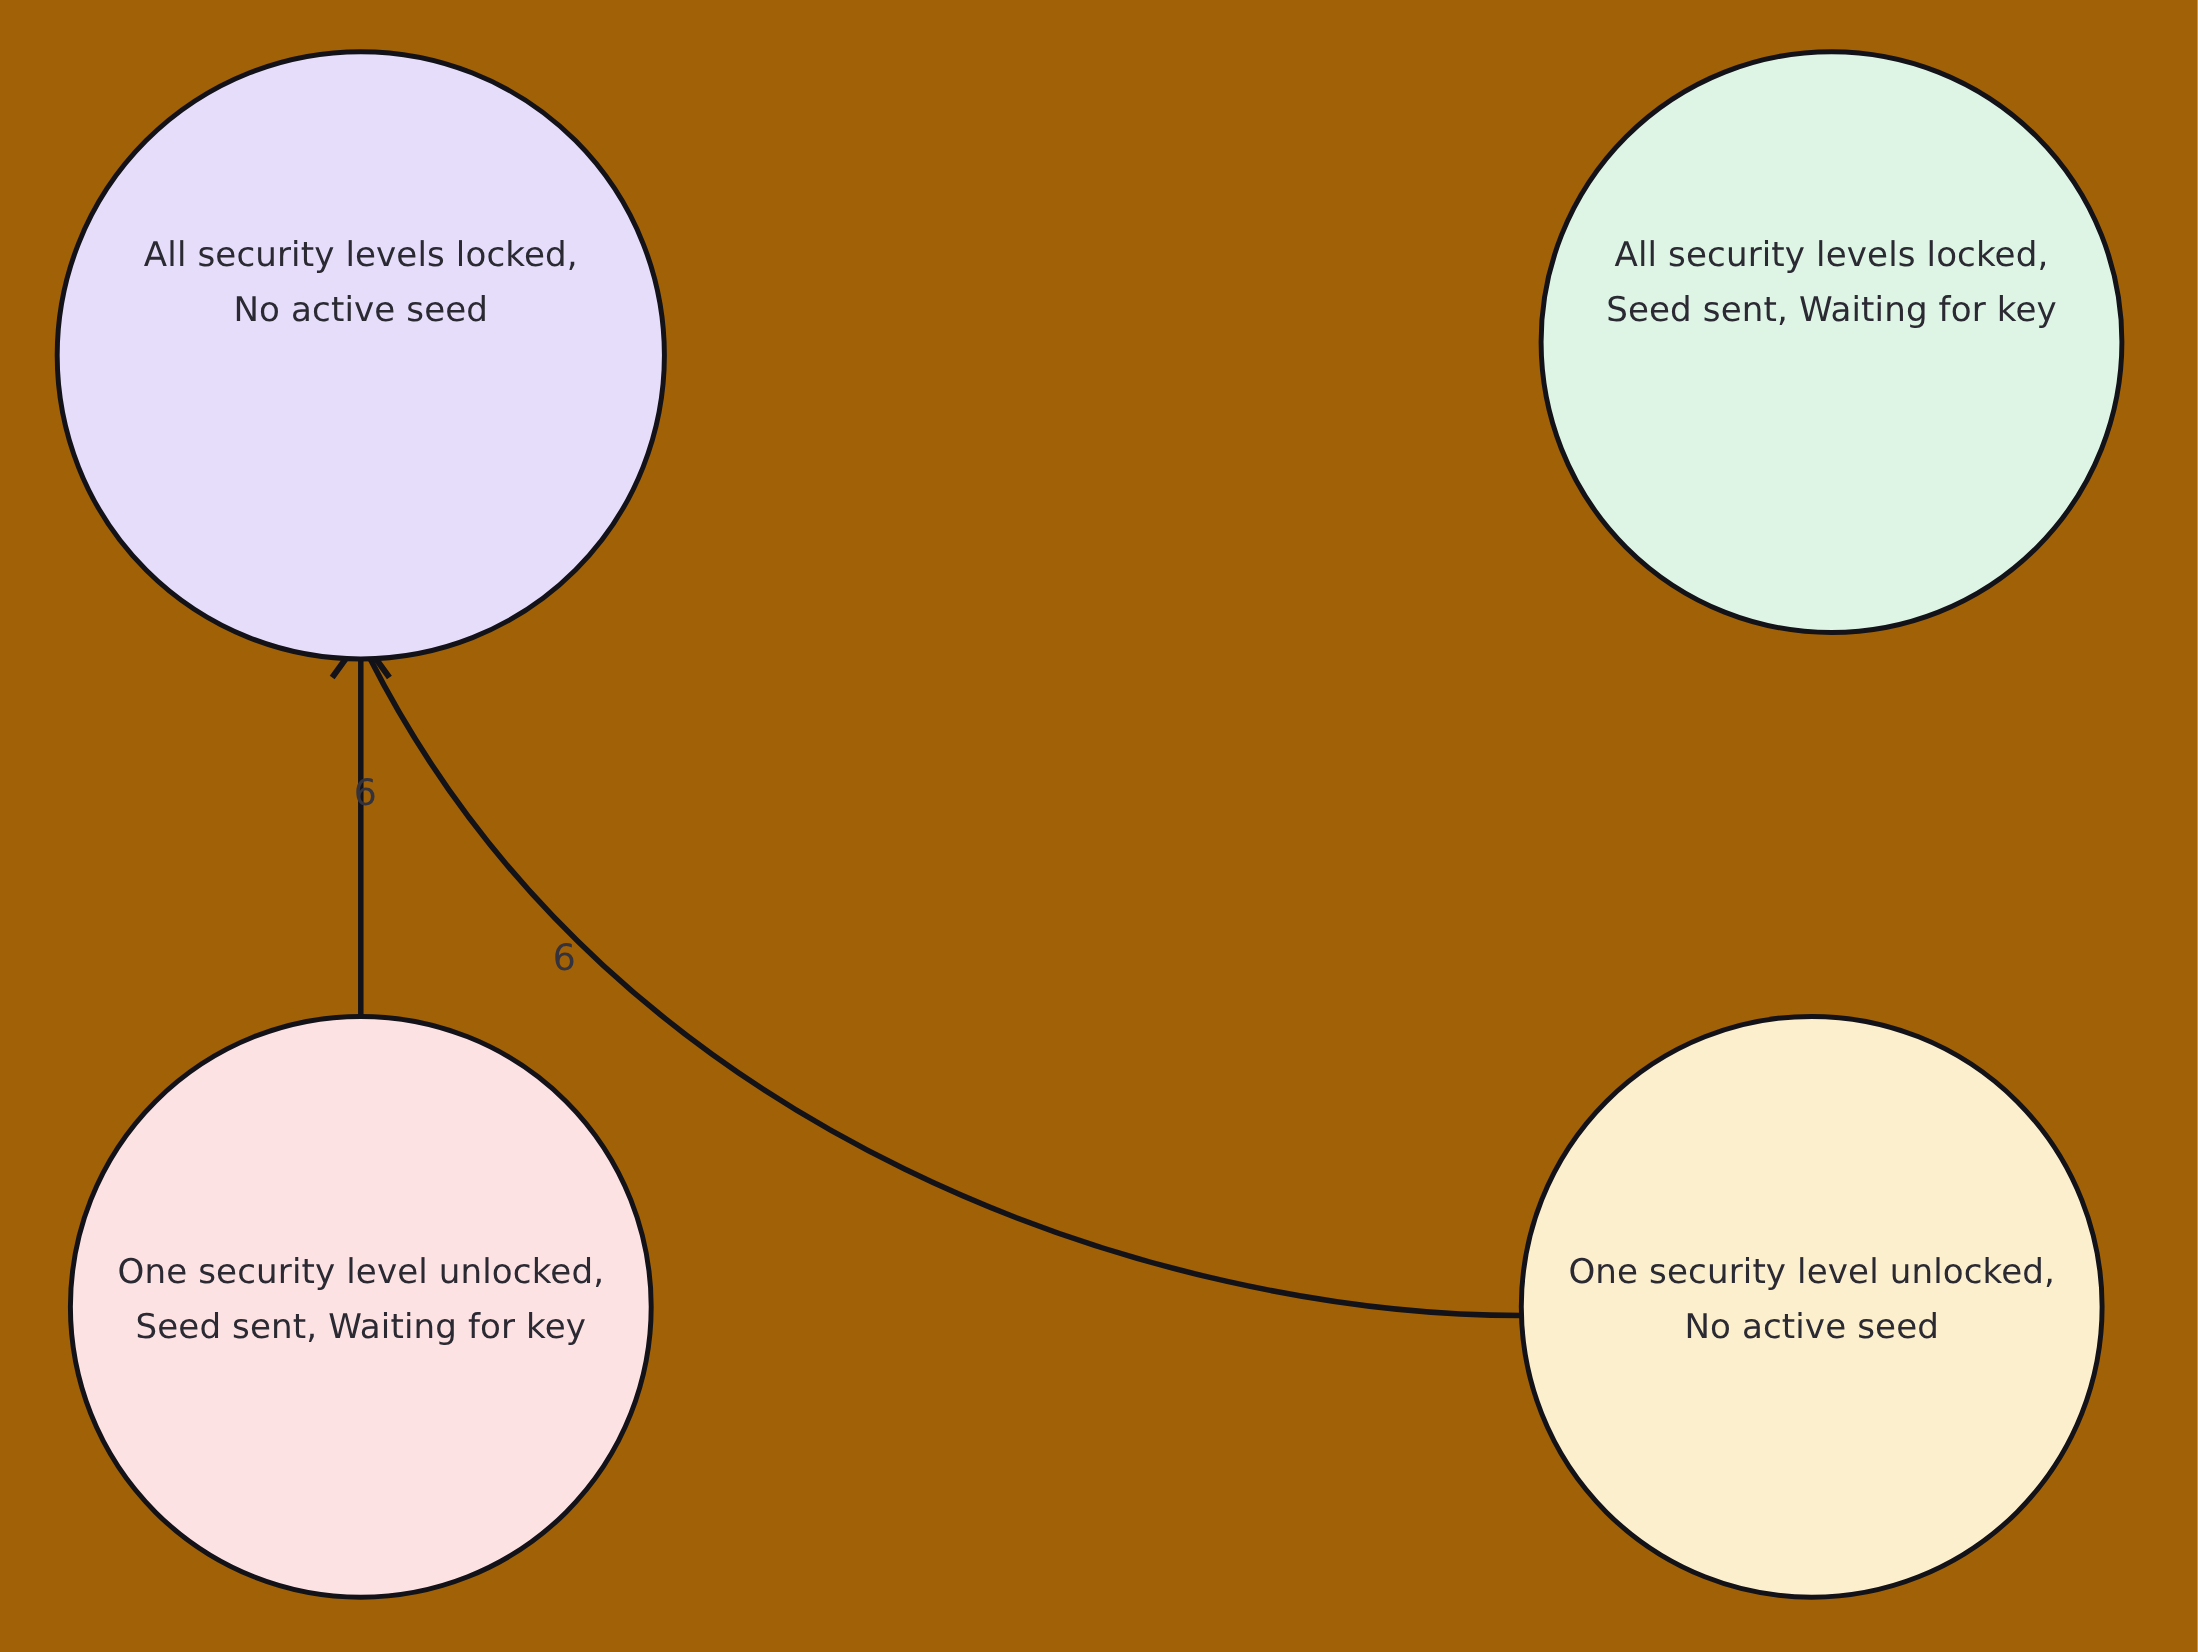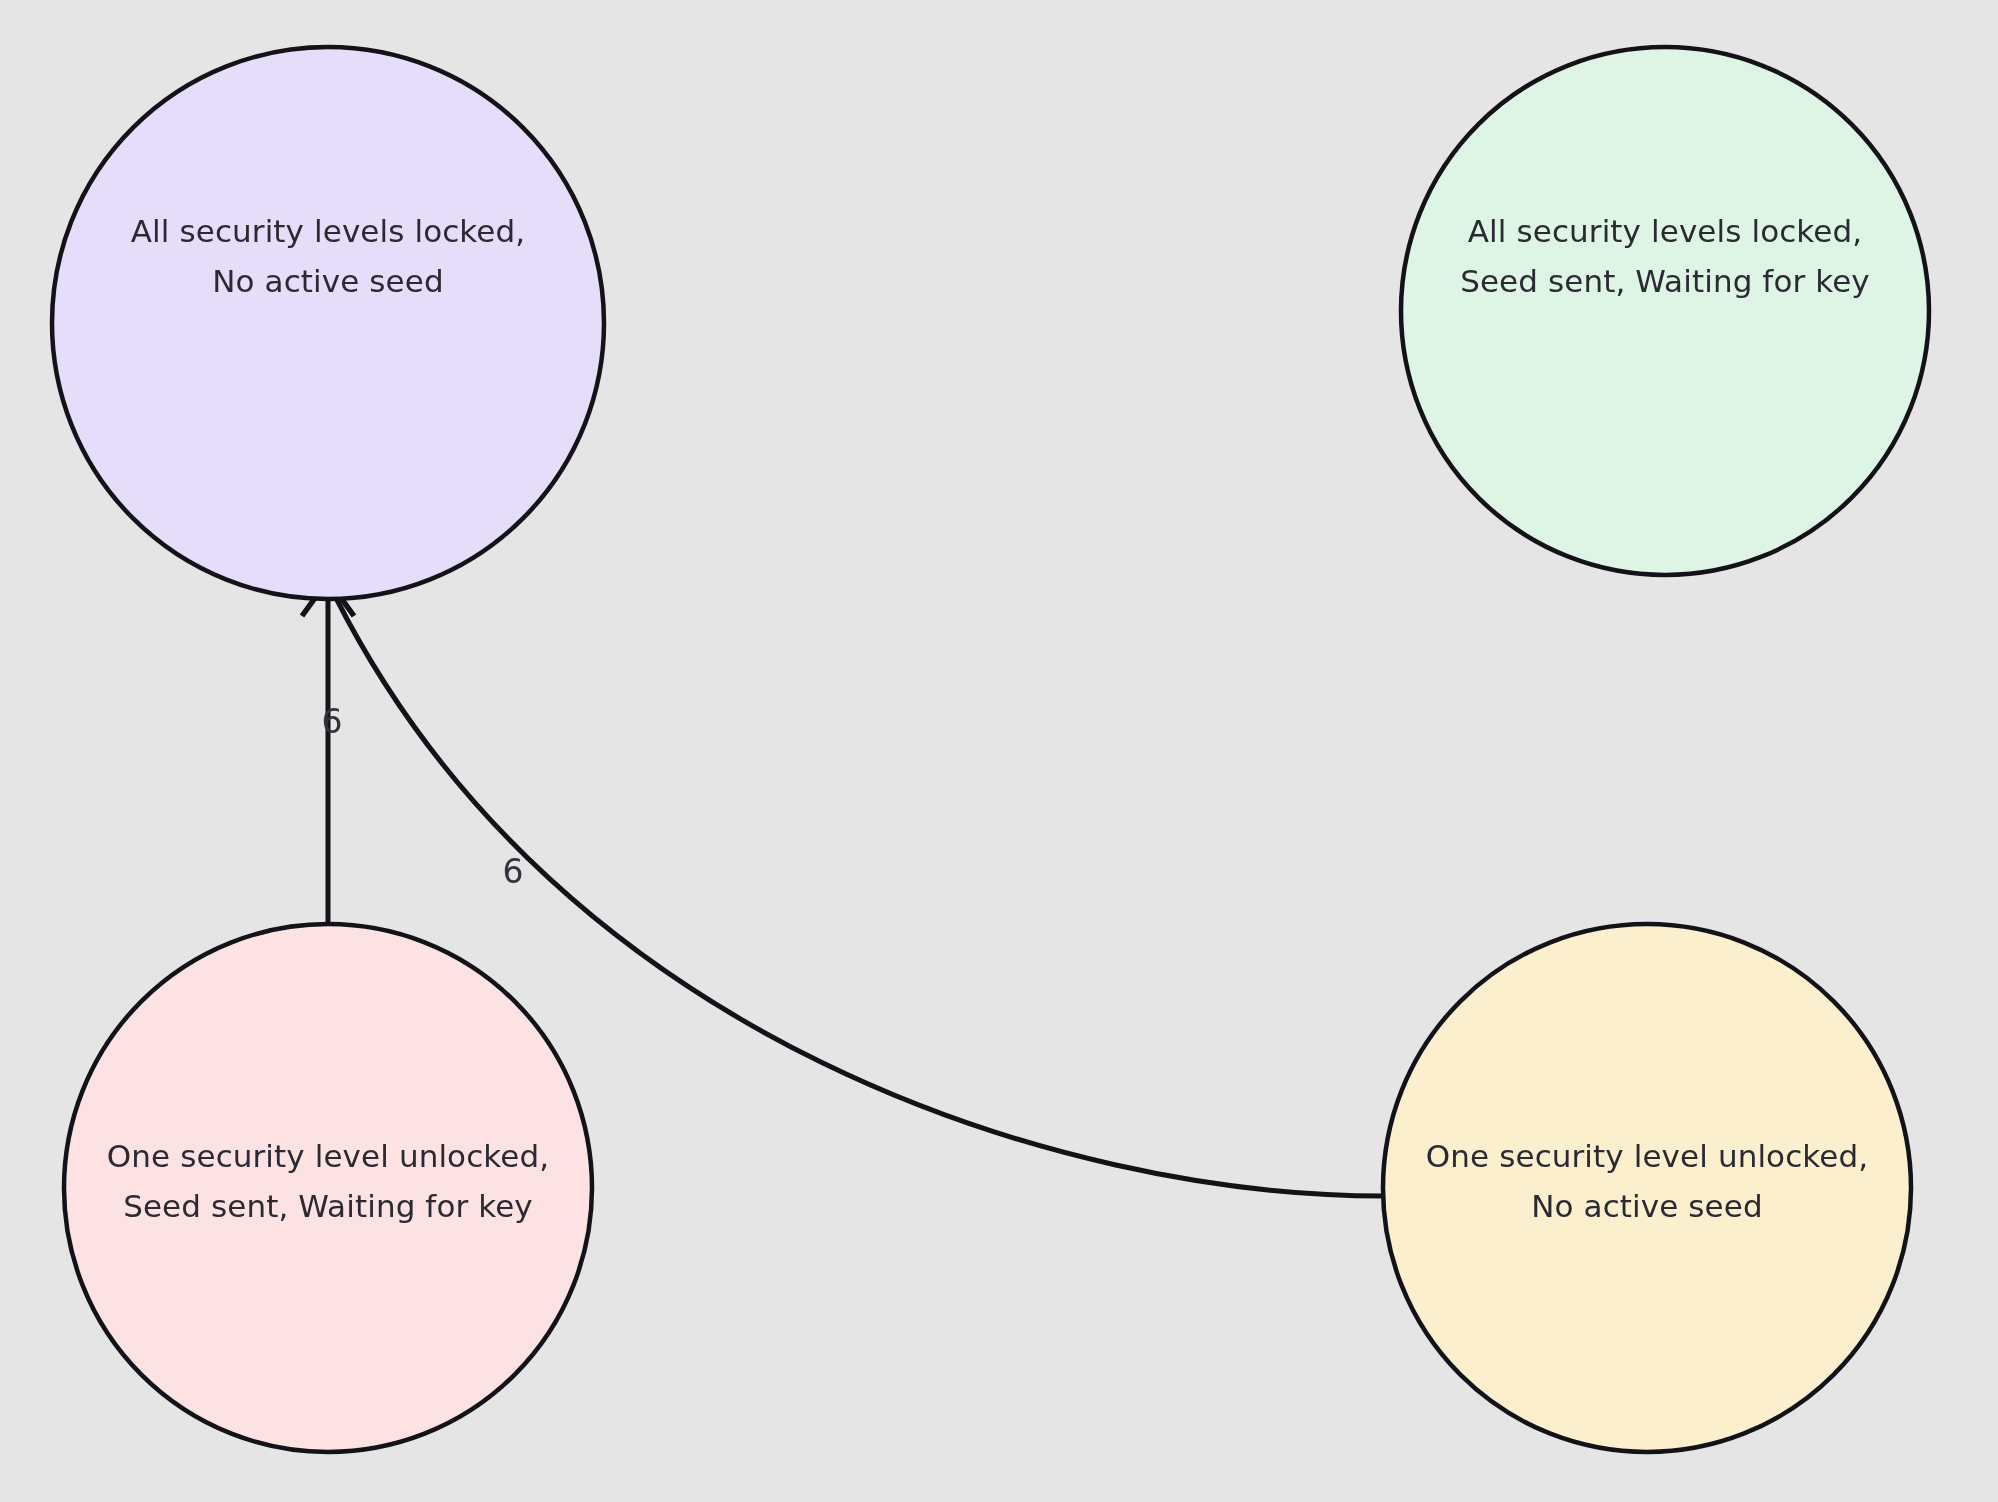--- a/index.html
+++ b/index.html
@@ -53,21 +53,21 @@
     font-family: "DejaVu Sans", sans-serif;
     font-size: 33px;
     fill: #34323c;
     text-anchor: middle;
     dominant-baseline: middle;
   }
 </style>
 </head>
 <body>
 
-<div id="diagram-root" style="background: #e5e5e5;">
+<div id="diagram-root" style="background: #a16207;">
   <svg id="state-diagram" viewBox="0 0 1998 1502" xmlns="http://www.w3.org/2000/svg">
 
     <g>
 
       <path class="edge-path" d="M 328 925 L 328 598"></path>
 
       <path class="edge-path" d="M 1383 1196 C 1060 1196 560 1040 336 598"></path>
 
       <path class="edge-arrowhead" d="M 302 616 L 328 580 L 354 616"></path>
     </g>

